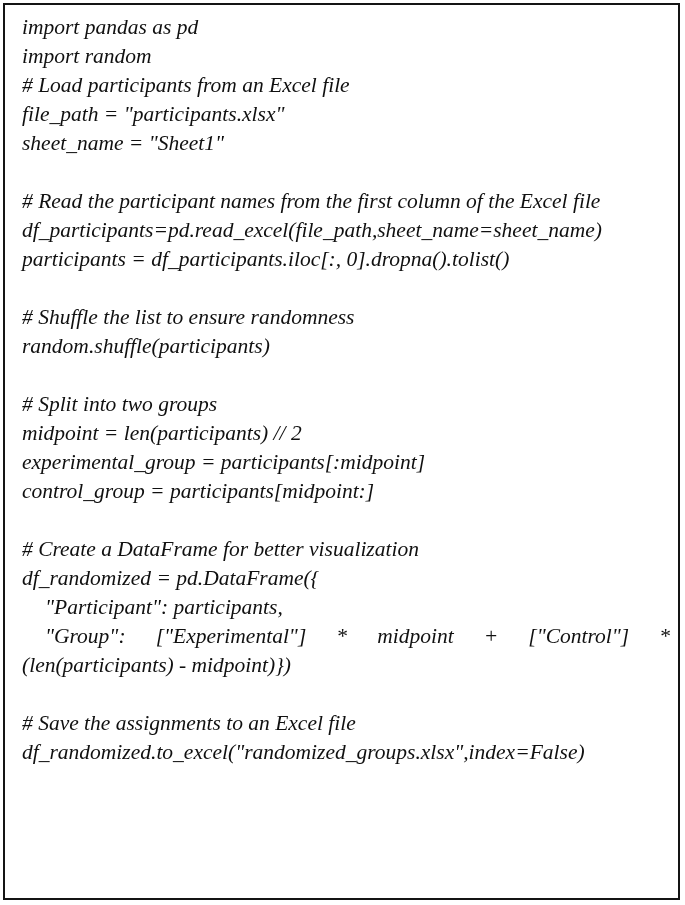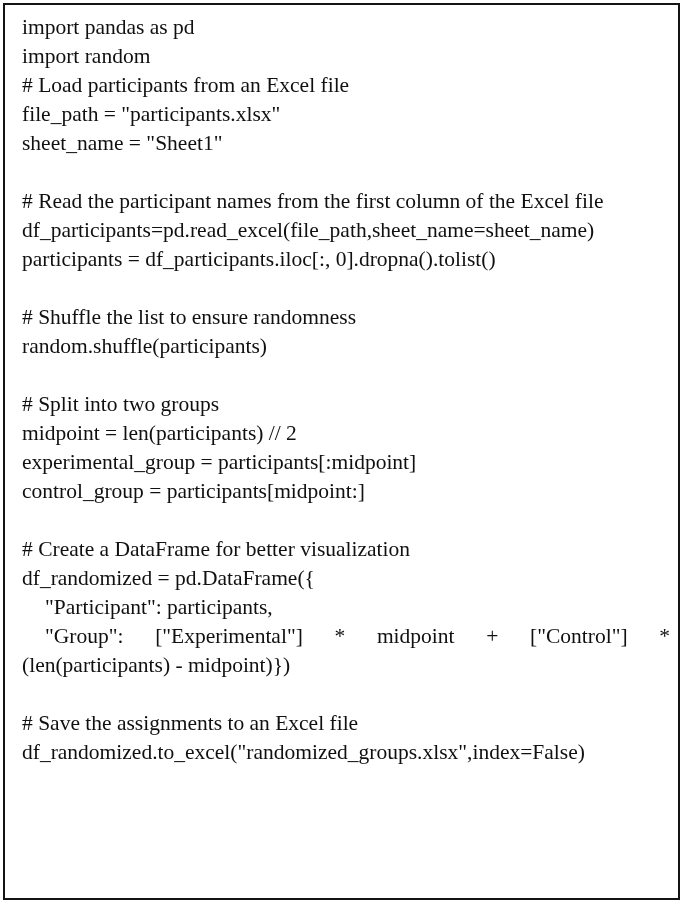--- a/index.html
+++ b/index.html
@@ -24,20 +24,21 @@
     box-sizing: border-box;
     border: 2px solid #141414;
     background: #ffffff;
   }
 
   #code-listing {
     position: absolute;
     left: 17px;
     top: 8px;
     width: 648px;
+    font-style: italic;
     font-size: 21.5px;
     line-height: 29px;
     color: #101010;
     white-space: pre-wrap;
     letter-spacing: 0px;
   }
 
   .code-line {
     display: block;
     min-height: 29px;

